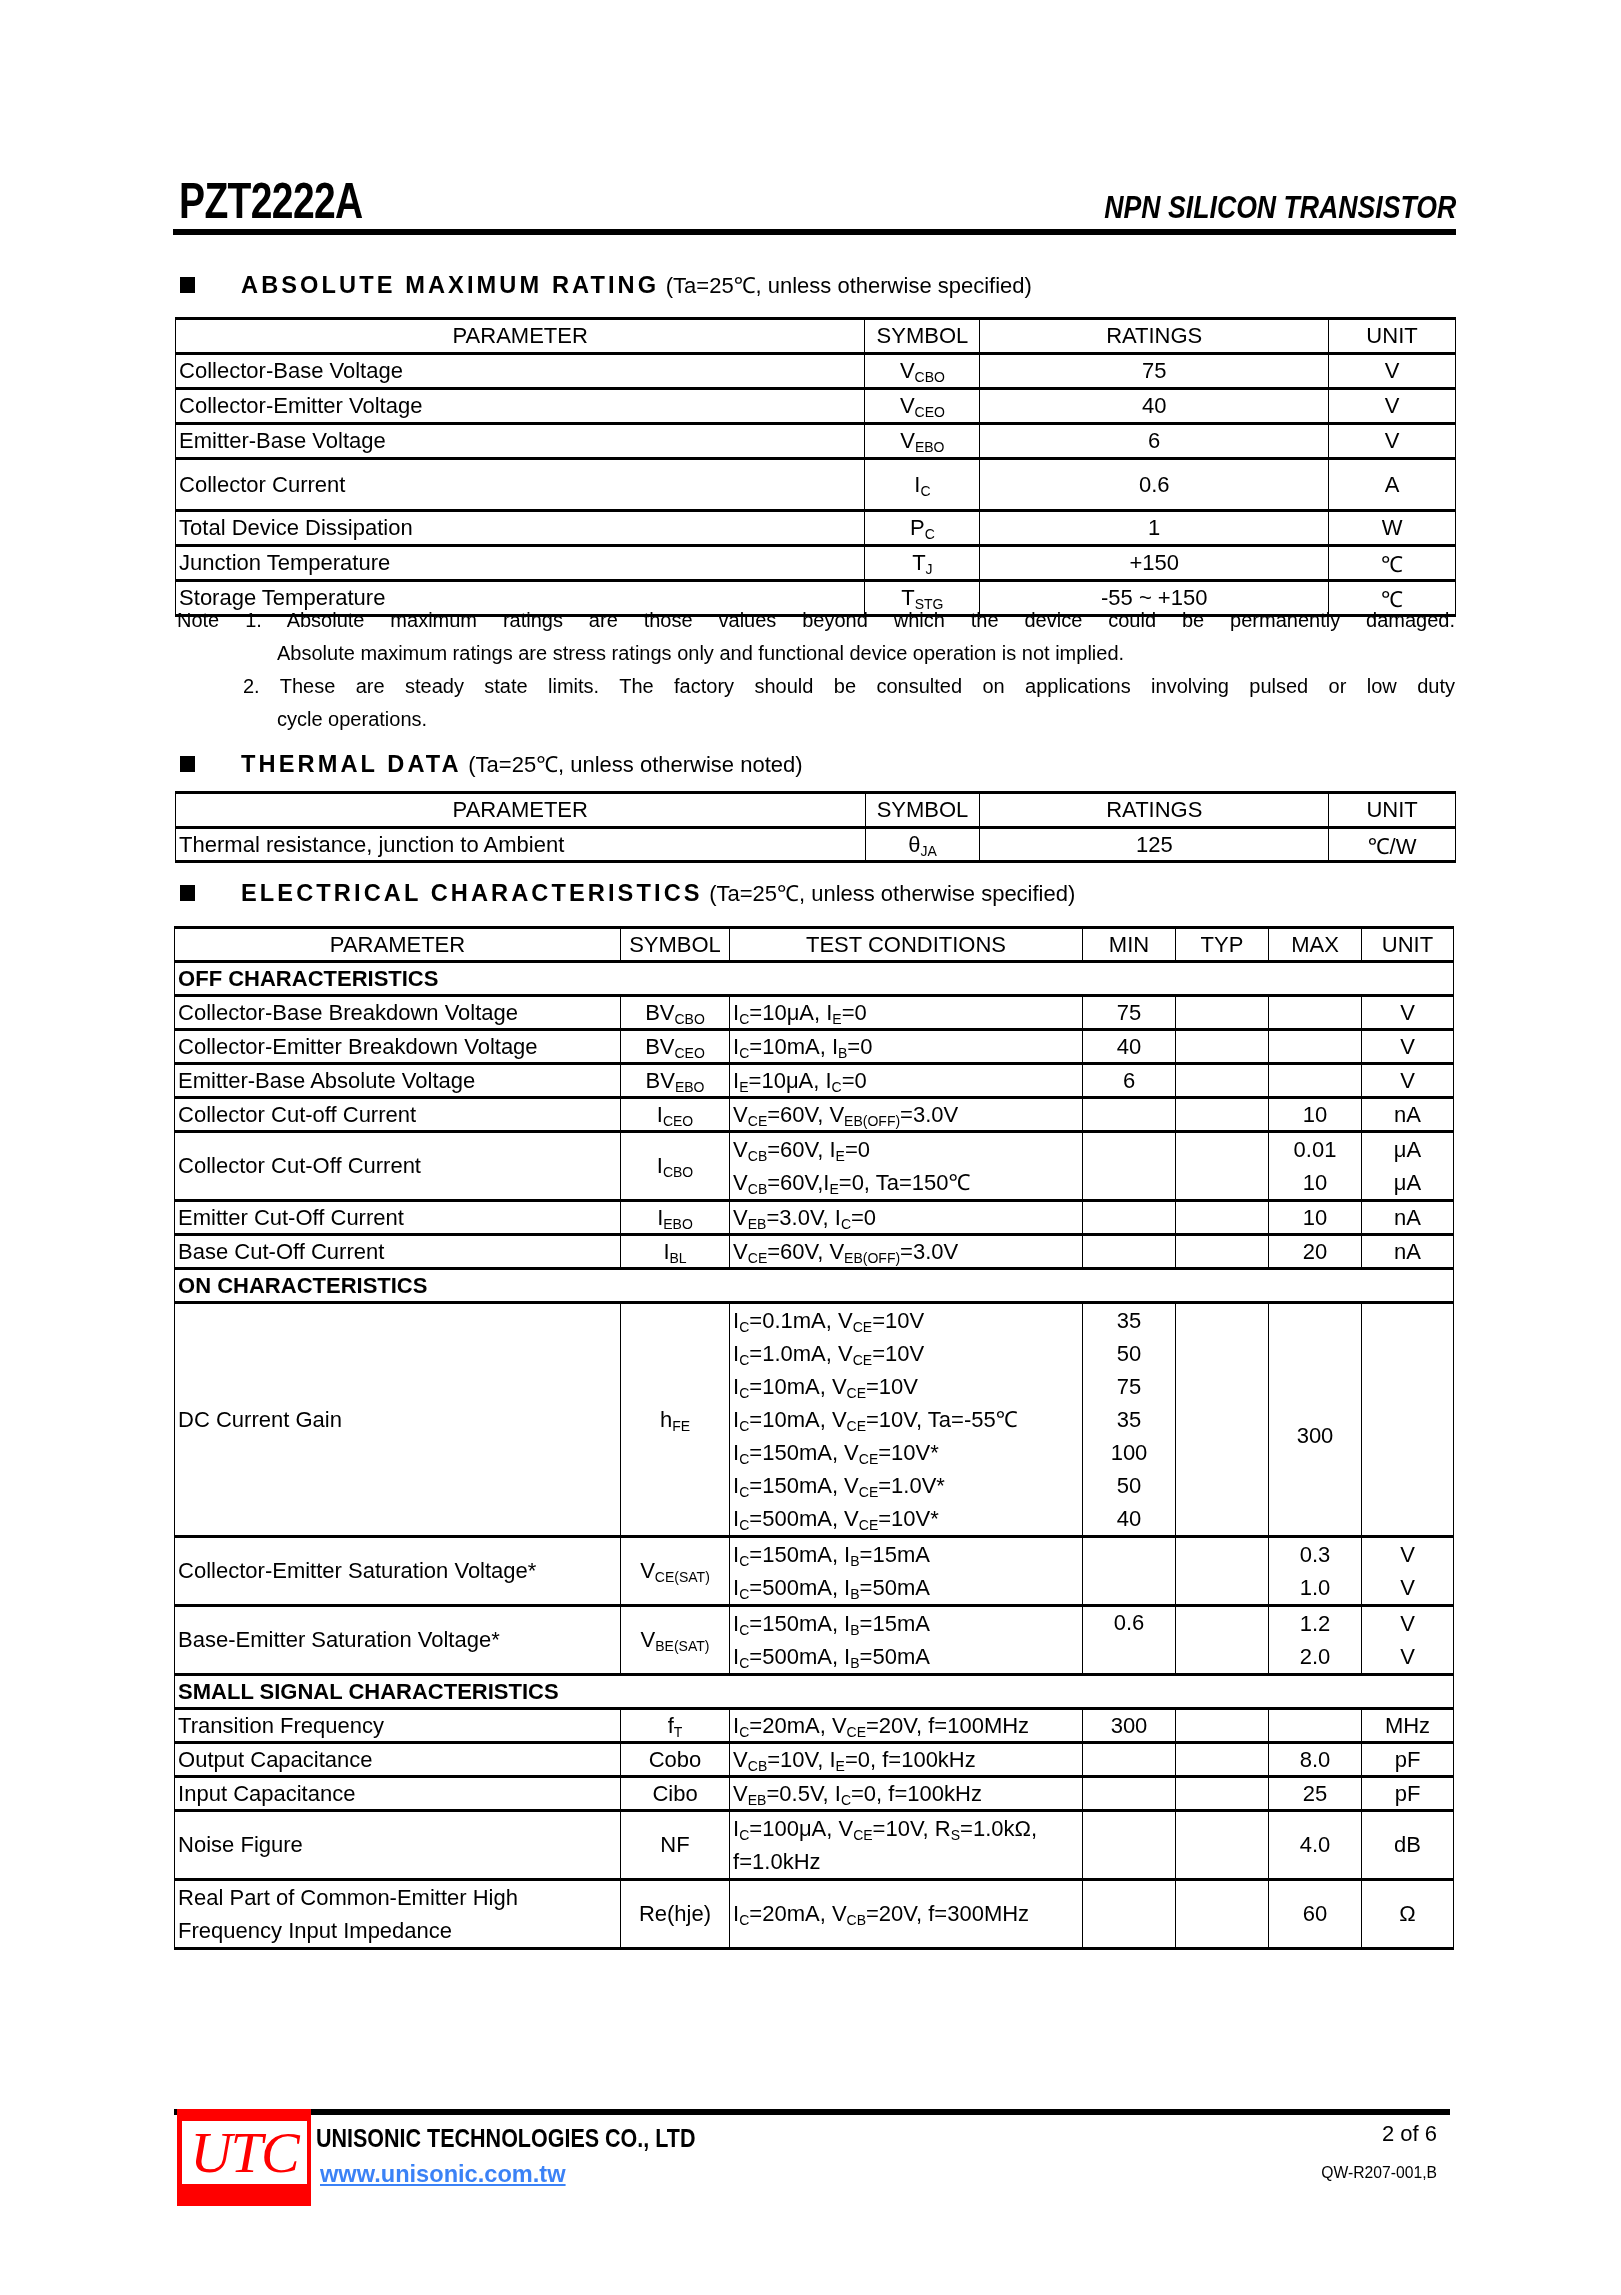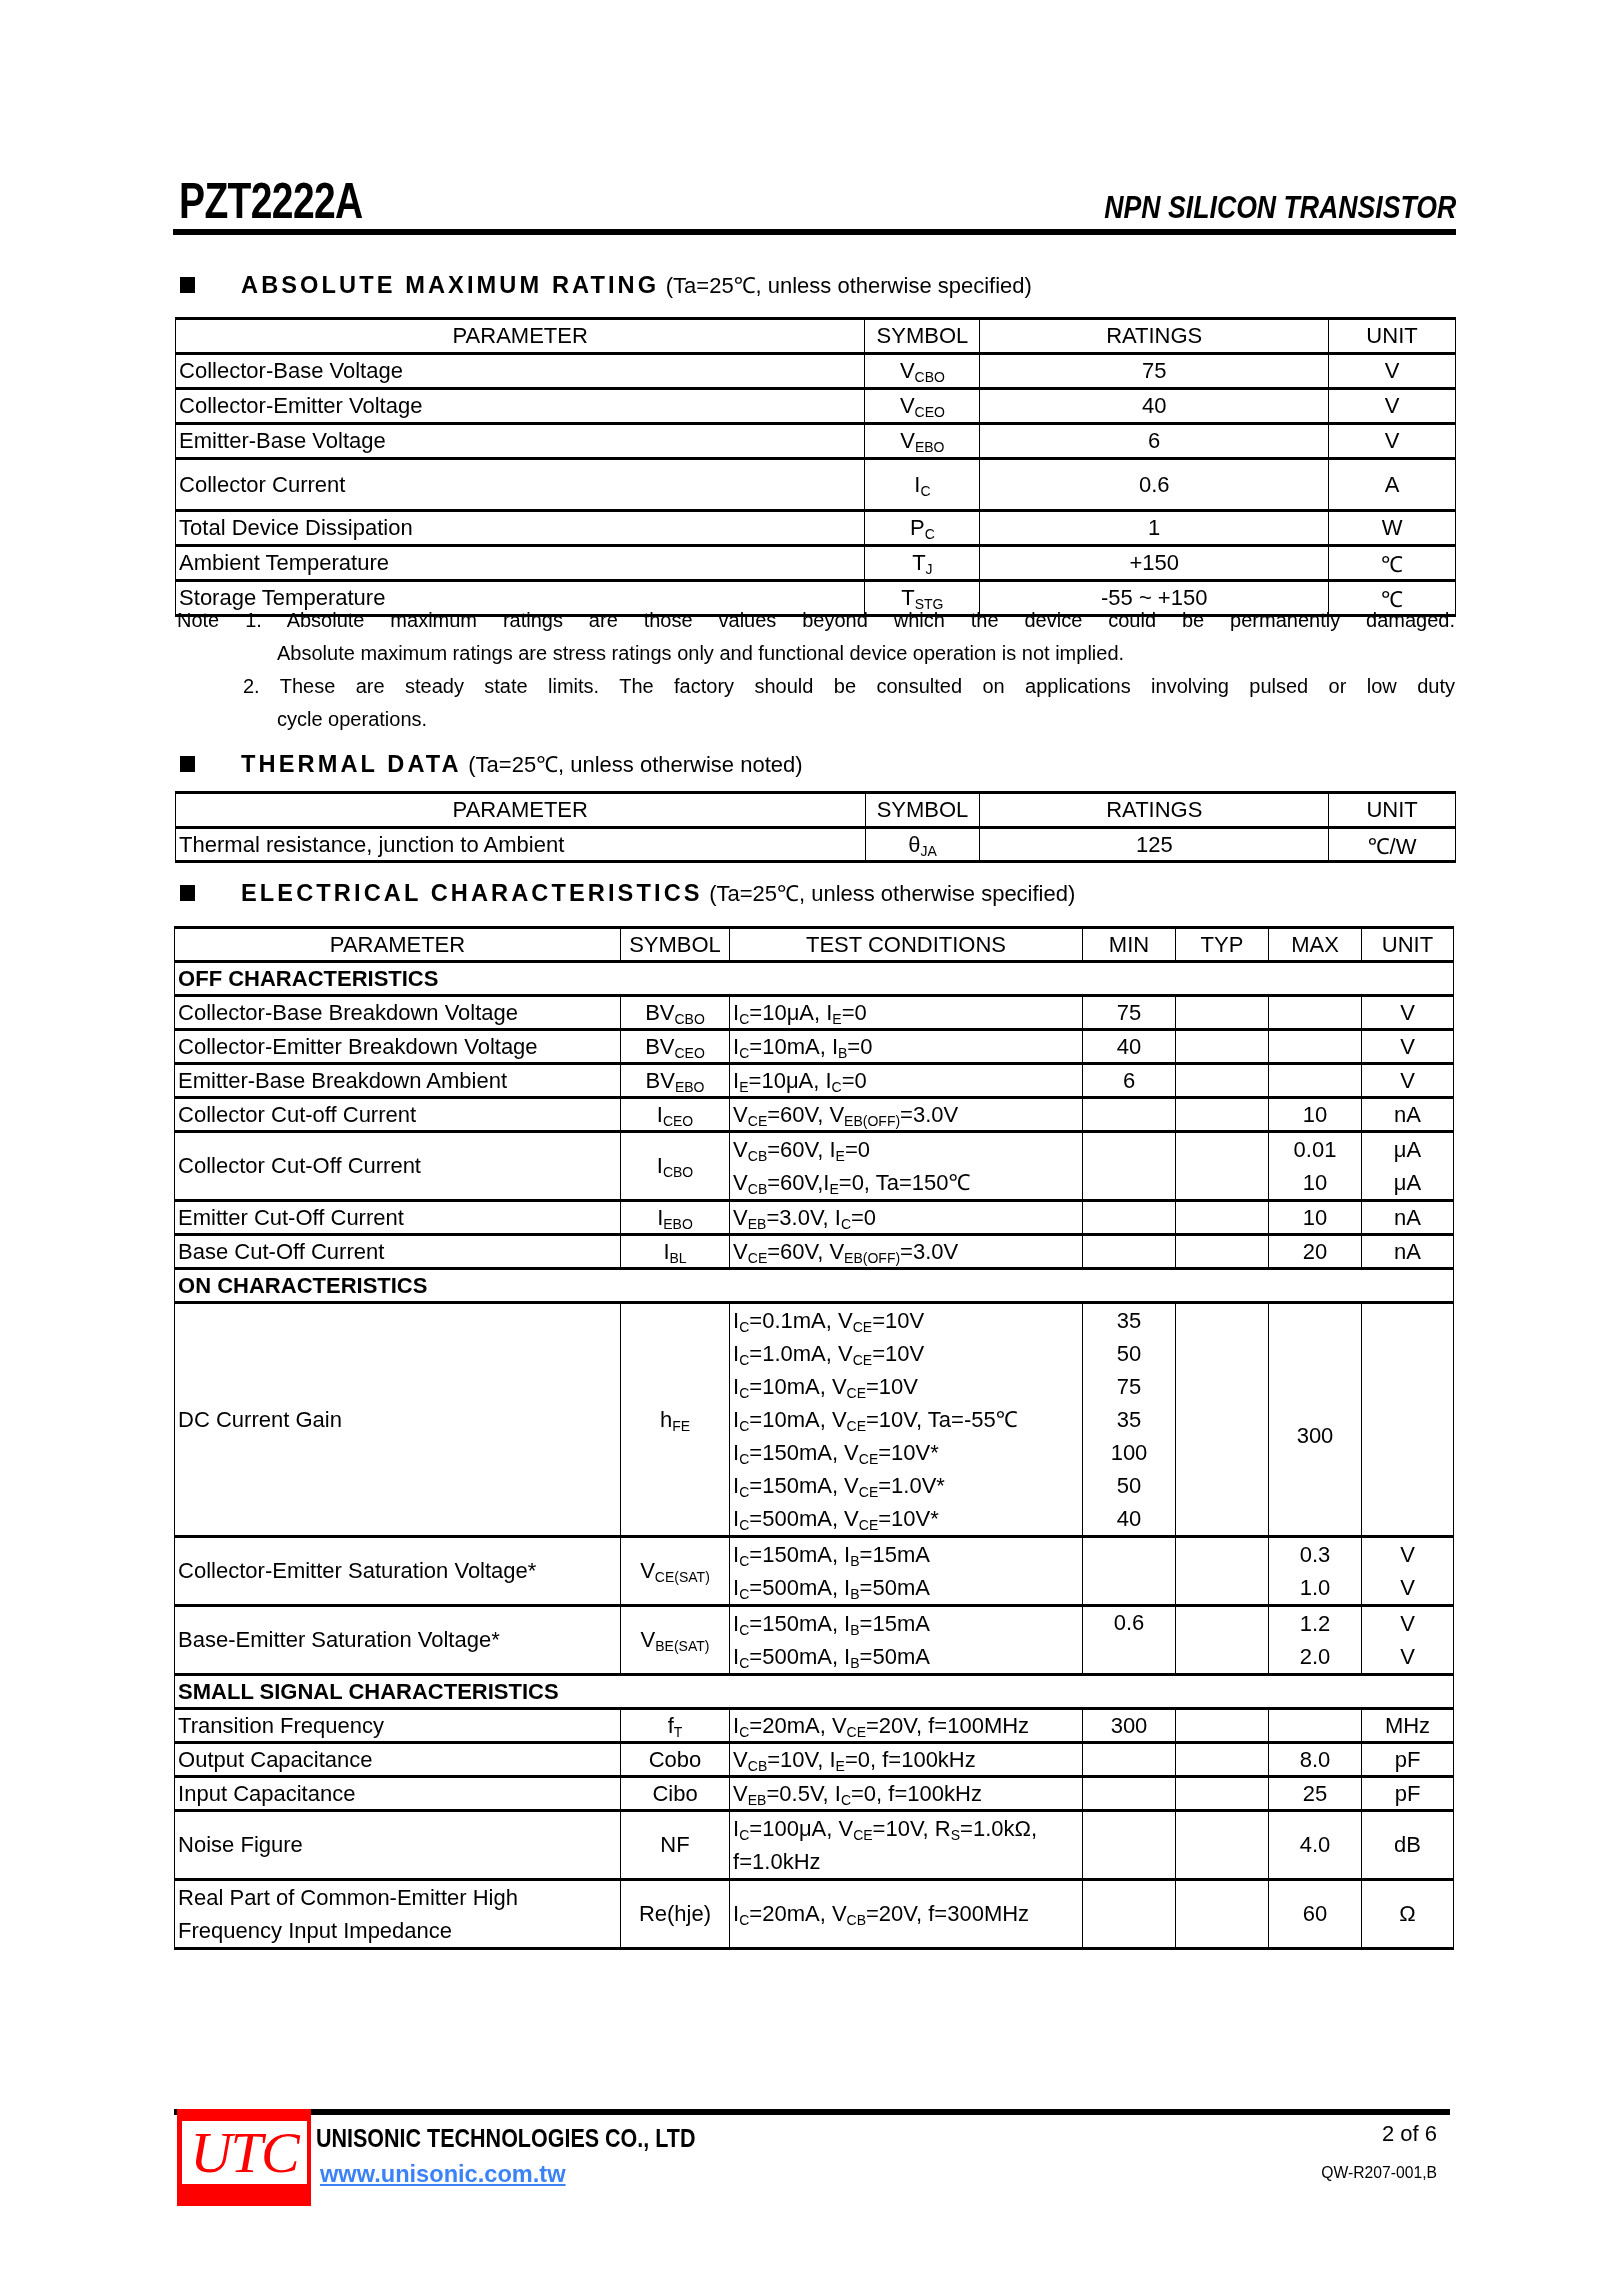--- a/index.html
+++ b/index.html
@@ -88,21 +88,21 @@
     <td class="c">0.6</td>
     <td class="c">A</td>
   </tr>
   <tr style="height:35px">
     <td class="l">Total Device Dissipation</td>
     <td class="c"><span>P</span><sub>C</sub></td>
     <td class="c">1</td>
     <td class="c">W</td>
   </tr>
   <tr style="height:35px">
-    <td class="l">Ambient Temperature</td>
+    <td class="l">Junction Temperature</td>
     <td class="c"><span>T</span><sub>J</sub></td>
     <td class="c">+150</td>
     <td class="c">℃</td>
   </tr>
   <tr style="height:35px">
     <td class="l">Storage Temperature</td>
     <td class="c"><span>T</span><sub>STG</sub></td>
     <td class="c">-55 ~ +150</td>
     <td class="c">℃</td>
   </tr>
@@ -185,21 +185,21 @@
   <tr style="height:34px">
     <td class="l">Collector-Emitter Breakdown Voltage</td>
     <td class="c"><span>BV</span><sub>CEO</sub></td>
     <td class="l">I<sub>C</sub>=10mA, I<sub>B</sub>=0</td>
     <td class="c">40</td>
     <td class="c"></td>
     <td class="c"></td>
     <td class="c">V</td>
   </tr>
   <tr style="height:34px">
-    <td class="l">Emitter-Base Breakdown Ambient</td>
+    <td class="l">Emitter-Base Absolute Voltage</td>
     <td class="c"><span>BV</span><sub>EBO</sub></td>
     <td class="l">I<sub>E</sub>=10μA, I<sub>C</sub>=0</td>
     <td class="c">6</td>
     <td class="c"></td>
     <td class="c"></td>
     <td class="c">V</td>
   </tr>
   <tr style="height:34px">
     <td class="l">Collector Cut-off Current</td>
     <td class="c"><span>I</span><sub>CEO</sub></td>

